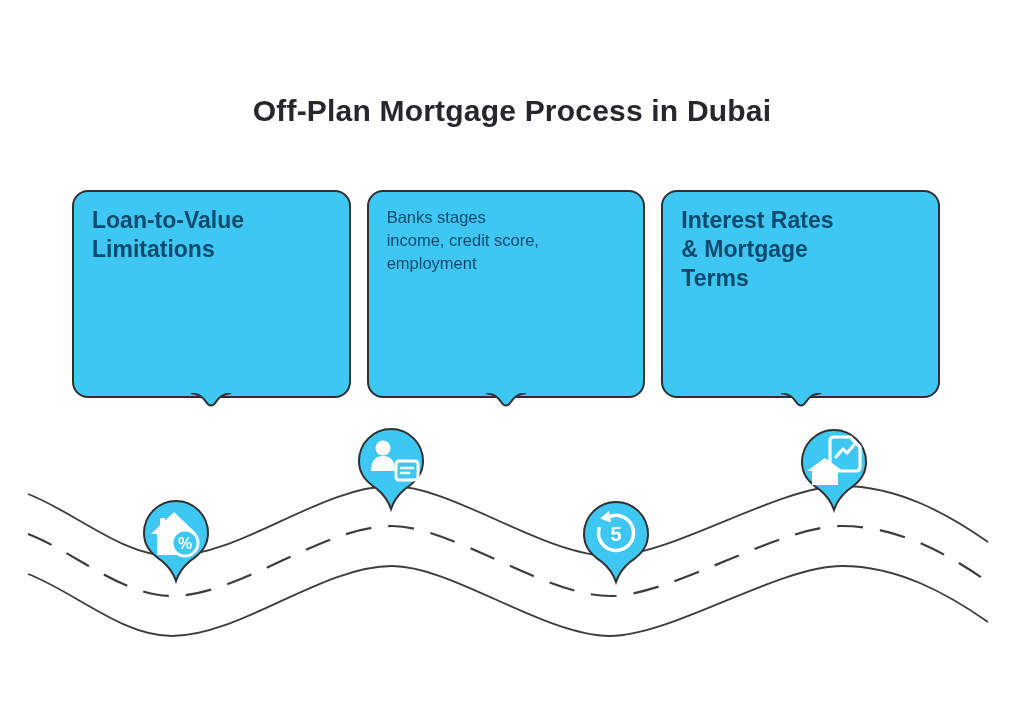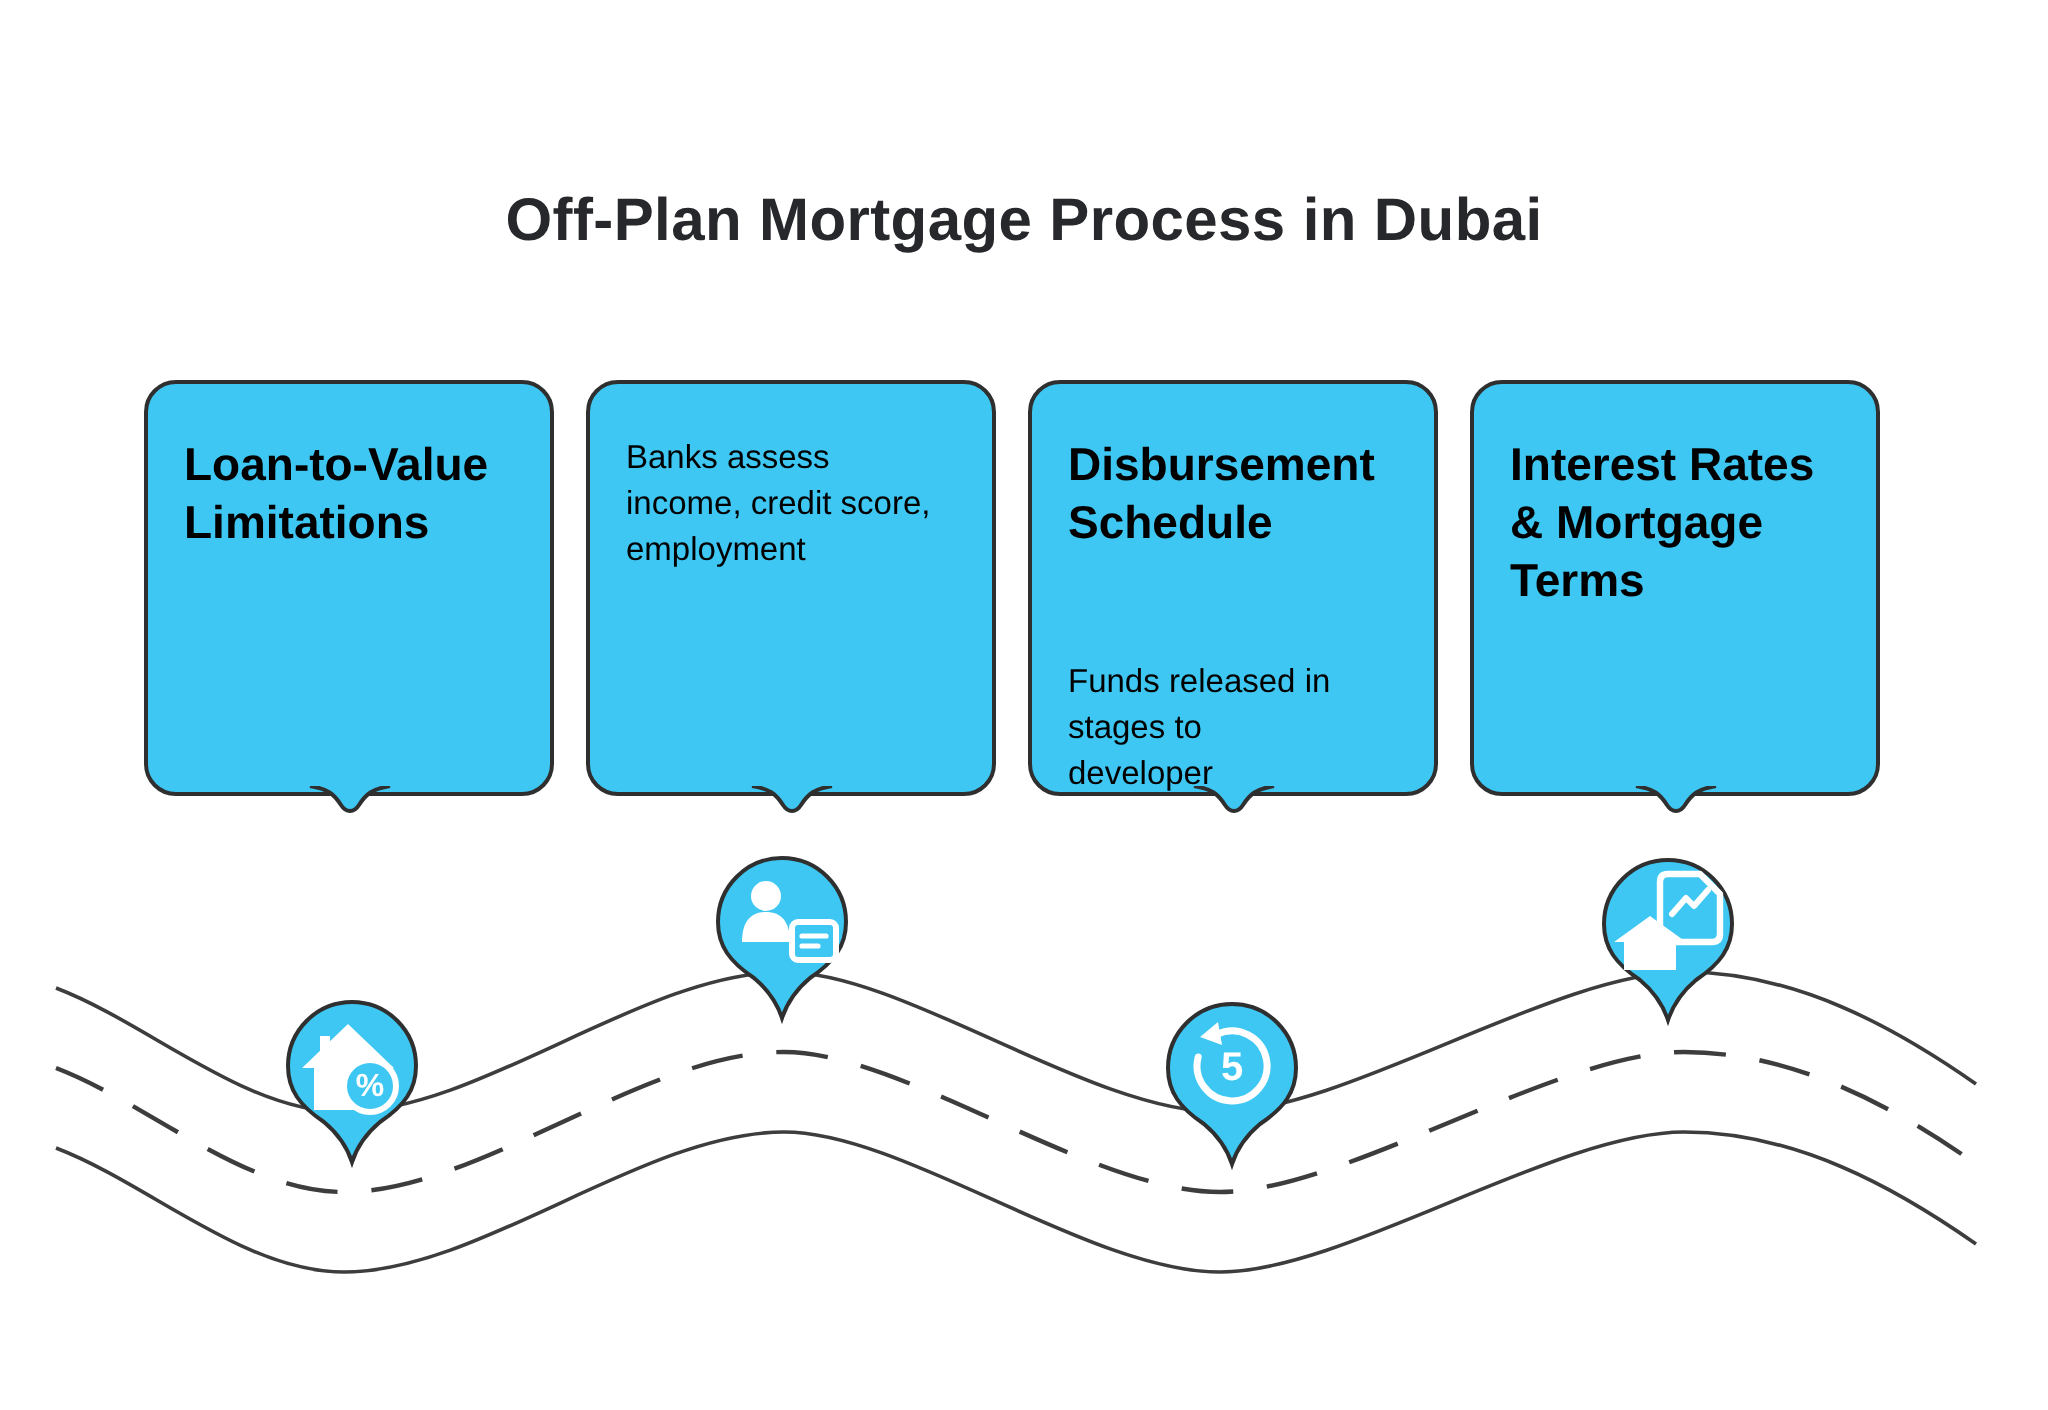--- a/index.html
+++ b/index.html
@@ -11,21 +11,21 @@
     position:absolute;top:94px;left:0;width:1024px;text-align:center;
     font-size:30px;font-weight:700;color:#26282b;letter-spacing:.2px;margin:0;
   }
   .cards{
     position:absolute;left:72px;top:190px;width:868px;height:208px;
     display:flex;gap:16px;
   }
   .card{
     position:relative;flex:1 1 0;box-sizing:border-box;height:208px;
     background:#3ec7f2;border:2px solid #2f2f2f;border-radius:16px;
-    padding:26px 18px 0 18px;color:#000000;
+    padding:14px 18px 0 18px;color:#0c4a6e;
   }
   .card-title{
     height:112px;font-size:23px;line-height:29px;font-weight:700;
     white-space:pre-line;
   }
   .card-body{
     font-size:16.5px;line-height:23px;font-weight:400;white-space:pre-line;
   }
   .tail{
     position:absolute;left:50%;bottom:-13px;transform:translateX(-50%);
@@ -45,38 +45,28 @@
 
     <div class="card">
       <div class="card-title">Loan-to-Value
 Limitations</div>
       <svg class="tail" width="44" height="16" viewBox="0 0 44 16">
         <path d="M 2,0 C 11,1.5 14,4 17.5,9.5 C 20,13.5 24,13.5 26.5,9.5 C 30,4 33,1.5 42,0" fill="#3ec7f2" stroke="#2f2f2f" stroke-width="2"></path>
       </svg>
     </div>
 
     <div class="card">
-      <div class="card-body">Banks assess
+      <div class="card-body">Banks stages
 income, credit score,
 employment</div>
       <svg class="tail" width="44" height="16" viewBox="0 0 44 16">
         <path d="M 2,0 C 11,1.5 14,4 17.5,9.5 C 20,13.5 24,13.5 26.5,9.5 C 30,4 33,1.5 42,0" fill="#3ec7f2" stroke="#2f2f2f" stroke-width="2"></path>
       </svg>
     </div>
 
-    <div class="card">
-      <div class="card-title">Disbursement
-Schedule</div>
-      <div class="card-body">Funds released in
-stages to
-developer</div>
-      <svg class="tail" width="44" height="16" viewBox="0 0 44 16">
-        <path d="M 2,0 C 11,1.5 14,4 17.5,9.5 C 20,13.5 24,13.5 26.5,9.5 C 30,4 33,1.5 42,0" fill="#3ec7f2" stroke="#2f2f2f" stroke-width="2"></path>
-      </svg>
-    </div>
 
     <div class="card">
       <div class="card-title">Interest Rates
 &amp; Mortgage
 Terms</div>
       <svg class="tail" width="44" height="16" viewBox="0 0 44 16">
         <path d="M 2,0 C 11,1.5 14,4 17.5,9.5 C 20,13.5 24,13.5 26.5,9.5 C 30,4 33,1.5 42,0" fill="#3ec7f2" stroke="#2f2f2f" stroke-width="2"></path>
       </svg>
     </div>
 

